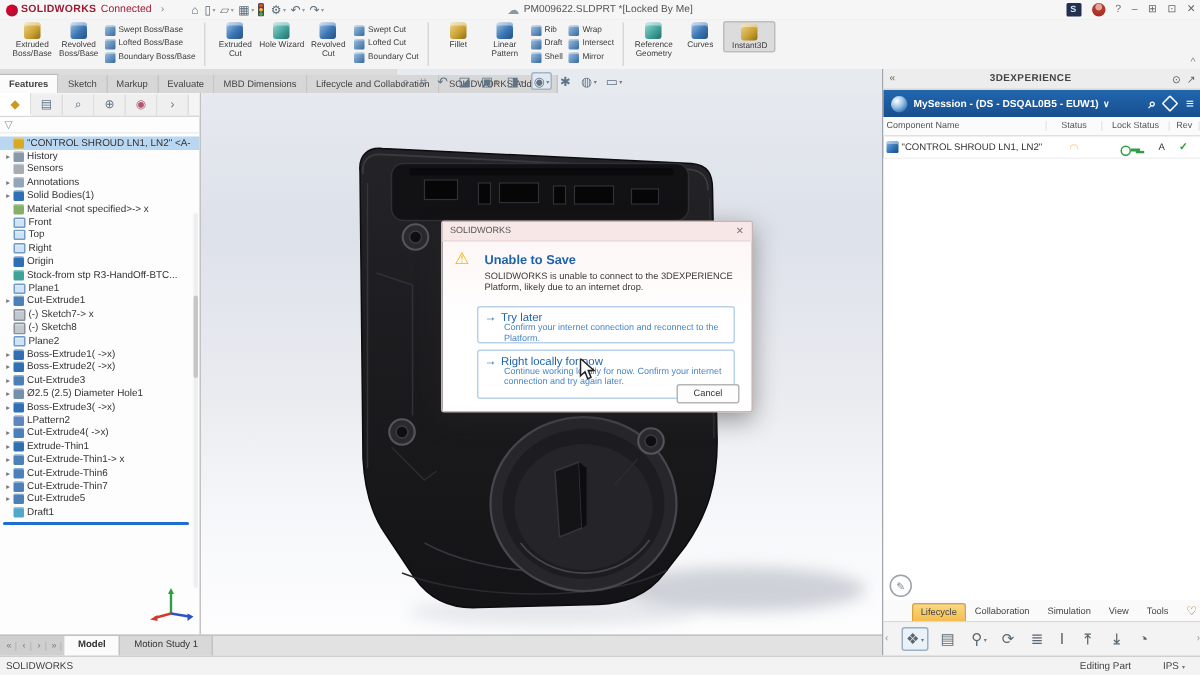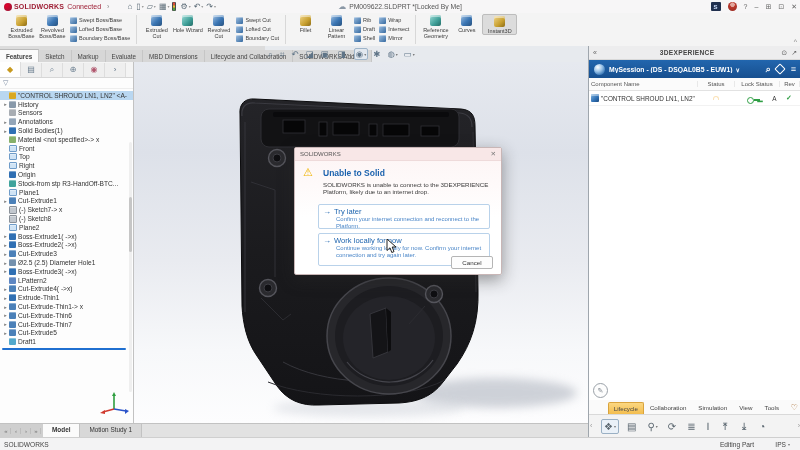--- a/index.html
+++ b/index.html
@@ -750,33 +750,33 @@
       <span class="sb-caret">▾</span>
     </span>
   </div>
 
   <div class="dialog">
     <div class="dlg-titlebar">
       <span class="dlg-title">SOLIDWORKS</span>
       <span class="dlg-close">✕</span>
     </div>
     <span class="dlg-warn">⚠</span>
-    <span class="dlg-heading">Unable to Solid</span>
+    <span class="dlg-heading">Unable to Save</span>
     <div class="dlg-body">SOLIDWORKS is unable to connect to the 3DEXPERIENCE Platform, likely due to an internet drop.</div>
     <div class="dlg-opt dlg-opt1">
       <div class="opt-title-row">
         <span class="opt-arrow">→</span>
         <span class="opt-title">Try later</span>
       </div>
       <div class="opt-desc">Confirm your internet connection and reconnect to the Platform.</div>
     </div>
     <div class="dlg-opt dlg-opt2">
       <div class="opt-title-row">
         <span class="opt-arrow">→</span>
-        <span class="opt-title">Work locally for now</span>
+        <span class="opt-title">Right locally for now</span>
       </div>
       <div class="opt-desc">Continue working locally for now. Confirm your internet connection and try again later.</div>
     </div>
     <div class="dlg-cancel">Cancel</div>
   </div>
 
   <svg class="cursor" width="11" height="15" viewBox="0 0 11 15">
     <path d="M1,0 L1,11.5 L4,8.8 L5.8,13.5 L8,12.6 L6.2,8 L10,8 Z" fill="#fff" stroke="#222" stroke-width="1"></path>
   </svg>
 

